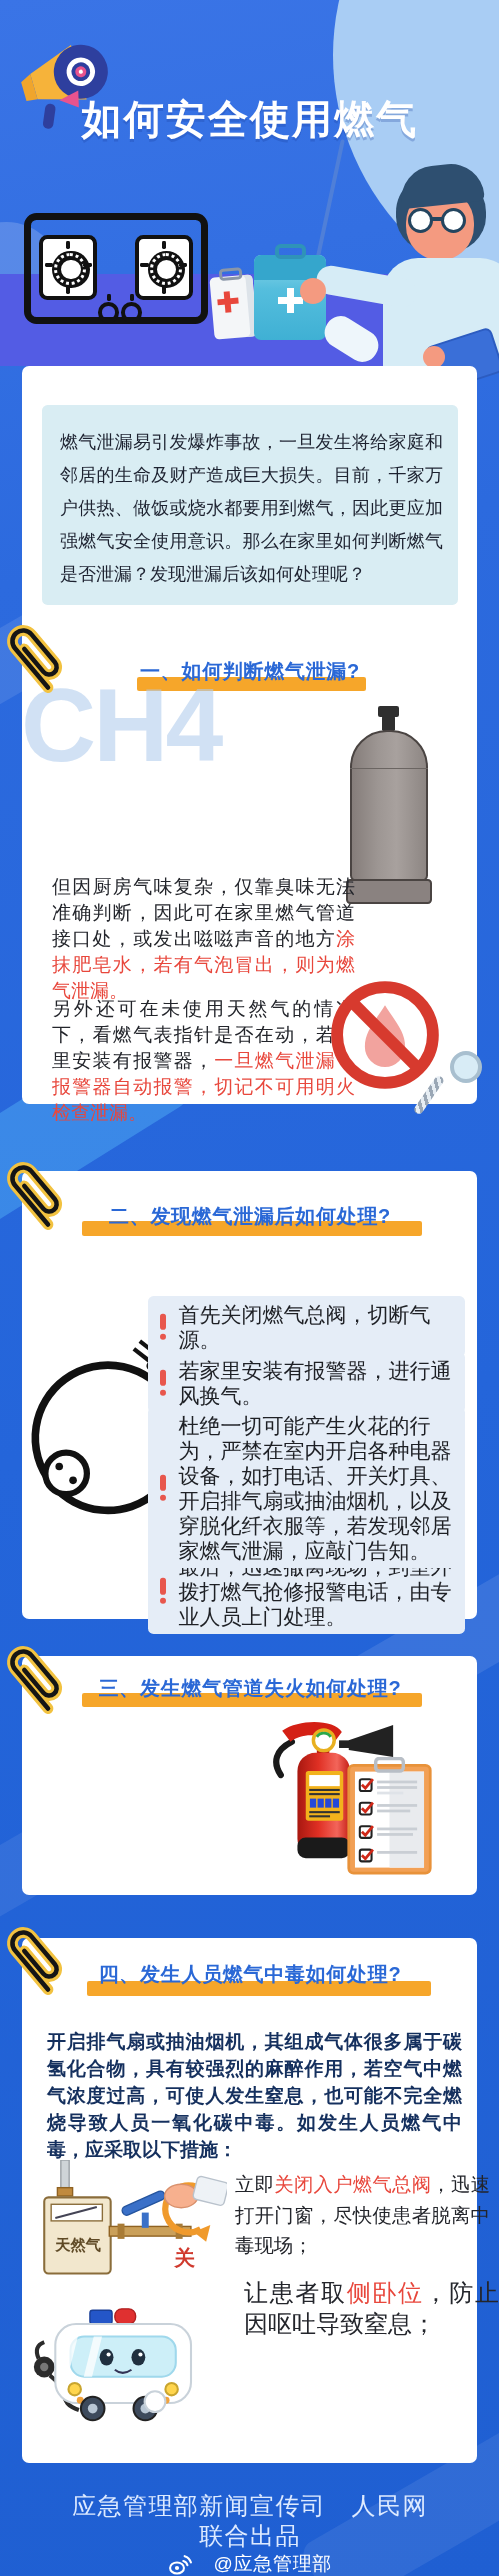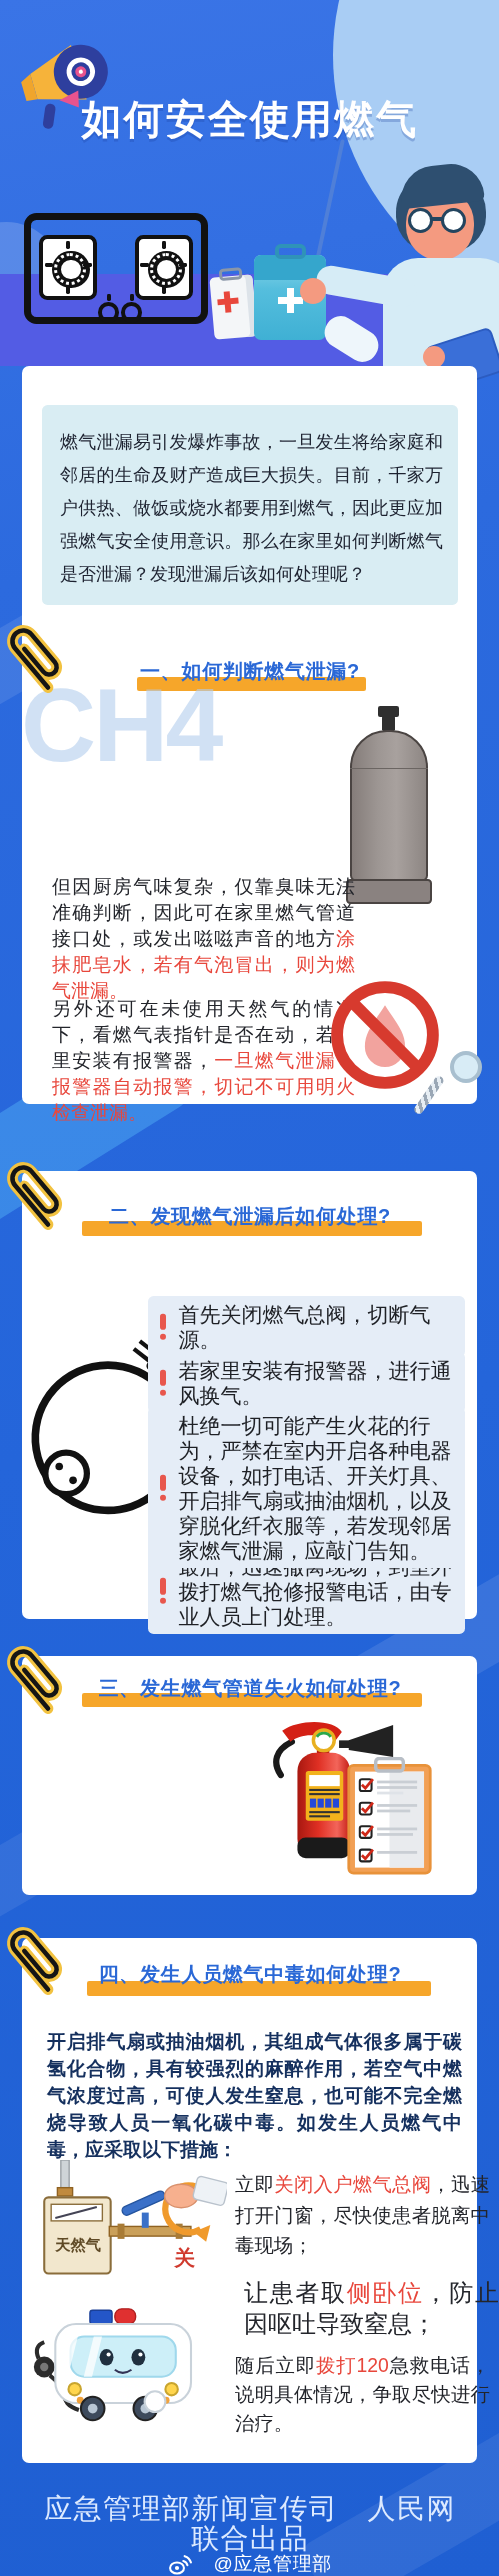--- a/index.html
+++ b/index.html
@@ -25,21 +25,21 @@
   .knob-ring{position:absolute;width:12.5px;height:12.5px;border:4.9px solid #111;border-radius:50%;}
   .knob-stem{position:absolute;width:3.5px;height:7px;background:#111;border-radius:1.4px;}
   .burner-plate{position:absolute;width:58px;height:65px;background:#fff;border:4.9px solid #111;
                 border-radius:8.3px;box-sizing:border-box;}
   .donut{position:absolute;left:9px;top:11.8px;width:19.4px;height:19.4px;border:9px solid #111;
          border-radius:50%;}
   .donut-ticks{position:absolute;left:-7px;top:-7px;width:26px;height:26px;
                border:3.5px dotted #fff;border-radius:50%;}
   .spoke{position:absolute;background:#111;border-radius:1.4px;}
   .footer-line{position:absolute;left:0;width:500px;text-align:center;color:#ddeaff;
-               font-size:28px;z-index:3;letter-spacing:1.4px;}
+               font-size:24px;z-index:3;letter-spacing:1.4px;}
 </style>
 </head>
 <body>
 
 <div id="page">
 
   <div class="abs" style="left:333px;top:-208px;width:555px;height:527px;border-radius:50%;background:#a9cdf4;z-index:1;"></div>
   <div class="abs" style="left:-49px;top:222px;width:111px;height:111px;border-radius:50%;background:rgba(255,255,255,0.18);z-index:1;"></div>
   <div class="abs" style="left:0;top:274px;width:500px;height:92px;background:#535ce4;z-index:2;"></div>
 
@@ -317,21 +317,20 @@
     <rect x="118" y="56" width="66" height="13" rx="6" fill="#3a70c8" stroke="#24549e" stroke-width="2" transform="rotate(-24 150 66)"></rect>
     <path d="M232,100 A34,34 0 1 1 242,50" fill="none" stroke="#f09a2c" stroke-width="9"></path>
     <polygon points="222,104 246,94 240,118" fill="#f09a2c"></polygon>
     <ellipse cx="204" cy="52" rx="24" ry="17" fill="#f7b08e" stroke="#d9906c" stroke-width="2"></ellipse>
     <rect x="224" y="26" width="46" height="34" rx="6" fill="#eef2f6" stroke="#b9c2cc" stroke-width="2" transform="rotate(14 240 42)"></rect>
     <text x="194" y="152" font-size="30" fill="#d03a2e" font-weight="bold">关</text>
   </svg>
 
   <div class="body-text" style="left:235px;top:2169px;width:255px;font-size:19.4px;line-height:30.5px;"><span>立即</span><span class="c-red">关闭入户燃气总阀</span><span>，迅速打开门窗，尽快使患者脱离中毒现场；</span></div>
   <div class="body-text" style="left:228px;top:2278px;width:255px;font-size:24px;line-height:30.5px;margin-left:16px;"><span>让患者取</span><span class="c-red">侧卧位</span><span>，防止因呕吐导致窒息；</span></div>
-  <div class="body-text" style="left:235px;top:2351px;width:255px;font-size:19.4px;line-height:29px;"><span>随后立即</span><span class="c-red">拨打120</span><span>急救电话，说明具体情况，争取尽快进行治疗。</span></div>
 
   <svg class="abs" style="left:29px;top:2285px;z-index:7;" width="180" height="146" viewBox="0 0 260 210">
     <circle cx="22" cy="118" r="15" fill="#2b2b2b"></circle>
     <circle cx="22" cy="118" r="6" fill="#777"></circle>
     <path d="M14,106 q-8,-18 8,-24" fill="none" stroke="#2b2b2b" stroke-width="6"></path>
     <path d="M30,130 C60,152 40,170 72,180" fill="none" stroke="#2b2b2b" stroke-width="6"></path>
     <rect x="88" y="36" width="32" height="20" rx="4" fill="#2456c8" stroke="#1a3f96" stroke-width="2"></rect>
     <rect x="124" y="34" width="30" height="22" rx="10" fill="#e03030" stroke="#b02020" stroke-width="2"></rect>
     <rect x="38" y="56" width="196" height="114" rx="30" fill="#ffffff" stroke="#c9d2da" stroke-width="3"></rect>
     <rect x="60" y="74" width="152" height="58" rx="20" fill="#cdeff8" stroke="#9fd8ec" stroke-width="3"></rect>

